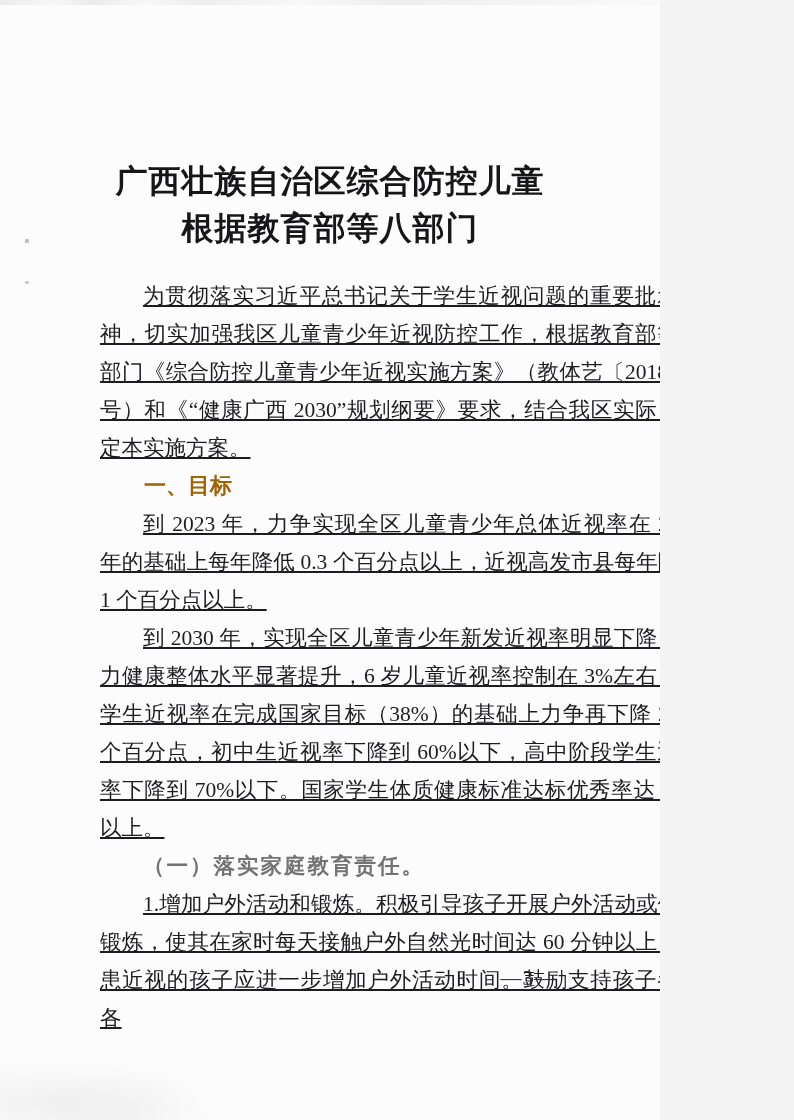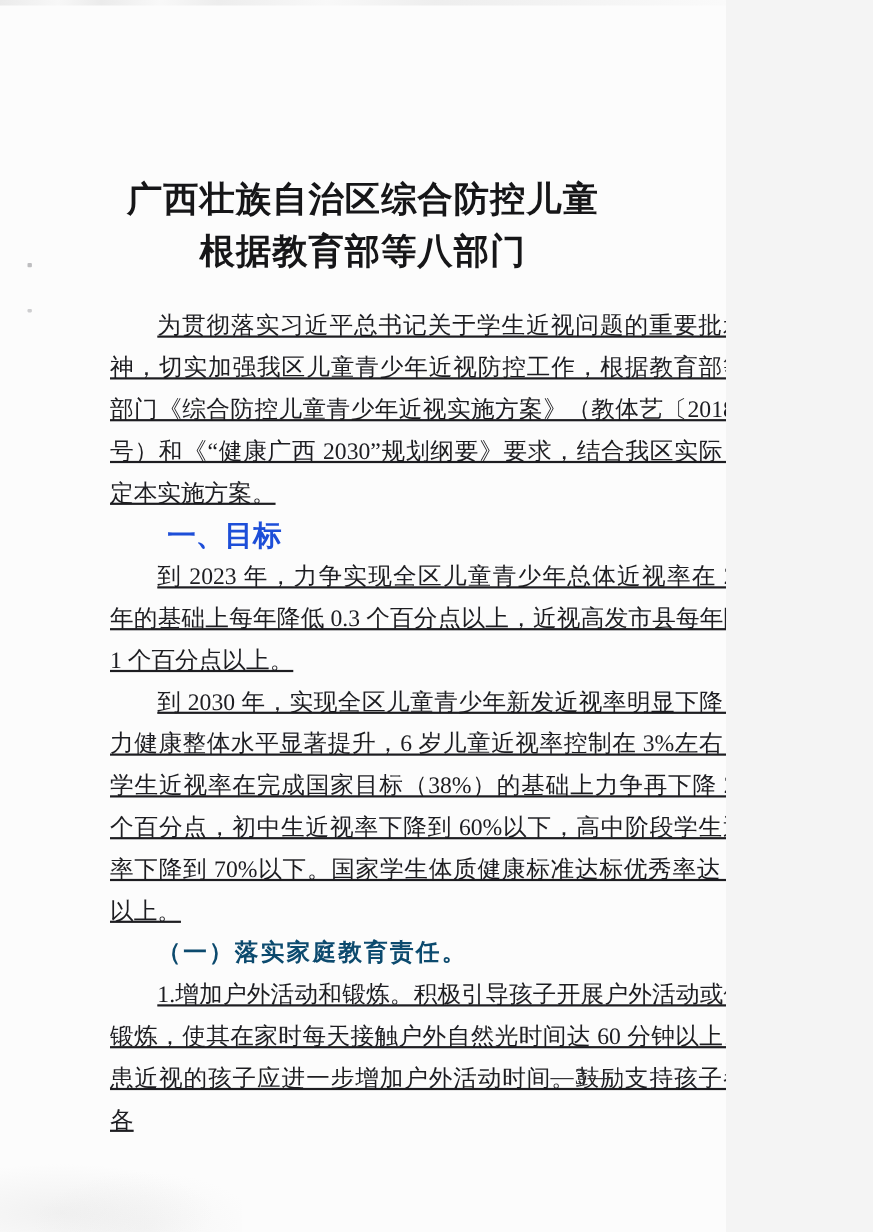--- a/index.html
+++ b/index.html
@@ -70,29 +70,29 @@
   .para {
     margin: 0;
     text-indent: 2em;
     text-decoration: underline;
   }
   .heading-num {
     margin: 0;
     text-indent: 2em;
     font-family: "Liberation Sans", "DejaVu Sans", sans-serif;
     font-weight: bold;
-    font-size: 26px;
-    color: #1d4ed8;
+    font-size: 22px;
+    color: #a16207;
   }
   .heading-sub {
     margin: 0;
     text-indent: 2em;
     font-weight: bold;
     letter-spacing: 2px;
-    color: #0c4a6e;
+    color: #737373;
   }
   .page-number {
     position: absolute;
     top: 966px;
     right: 104px;
     font-size: 21px;
     letter-spacing: 1px;
     color: #2a2a2e;
   }
 </style>

